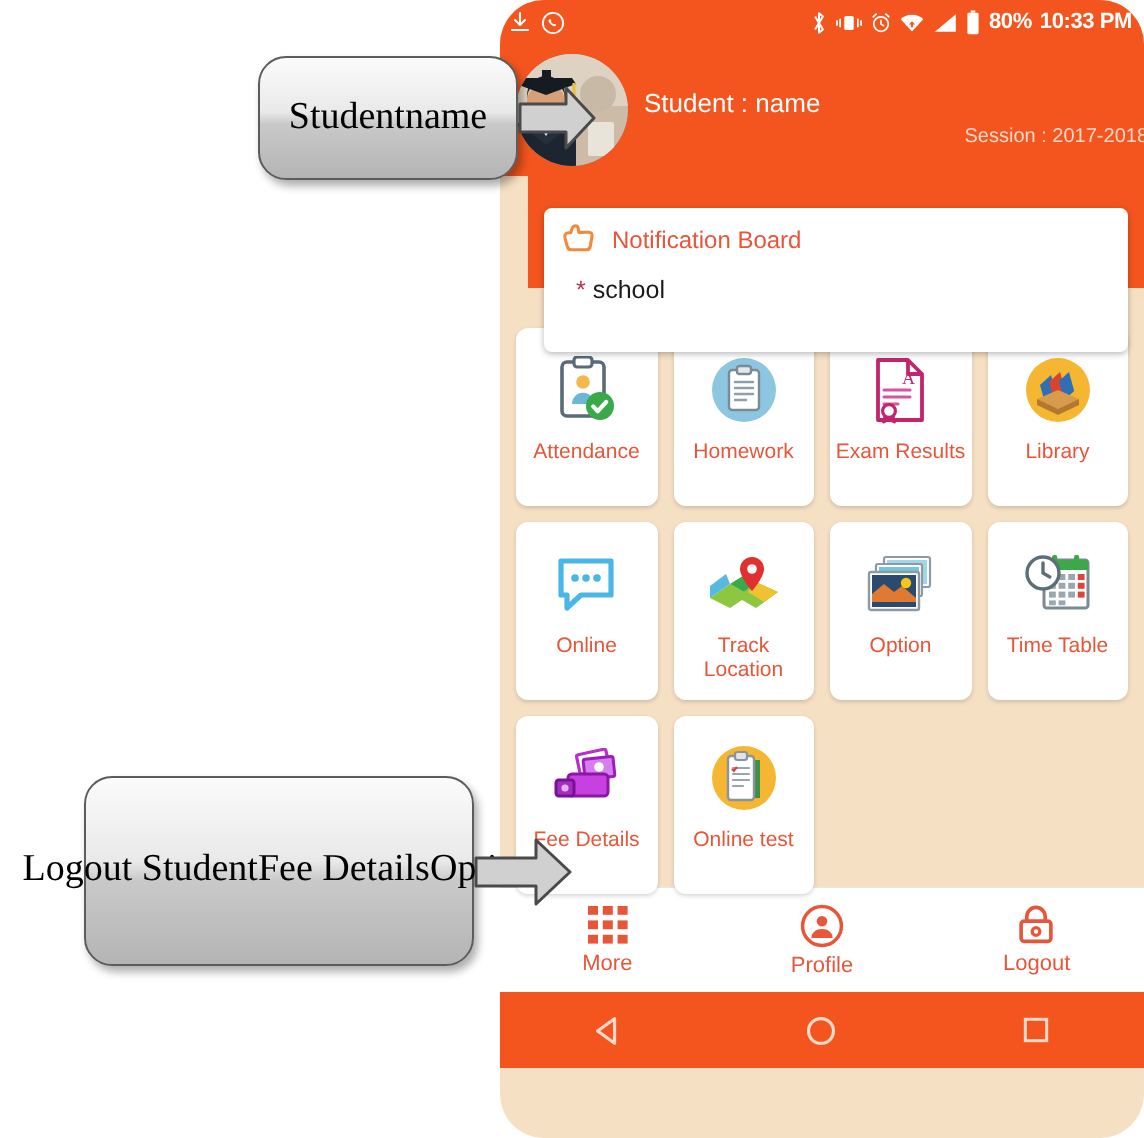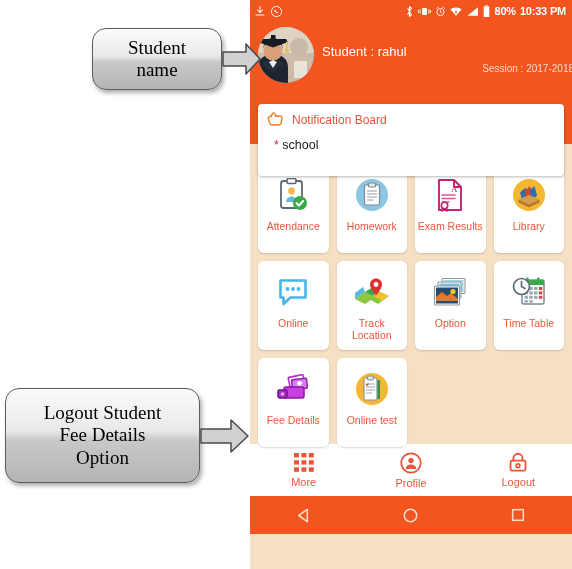--- a/index.html
+++ b/index.html
@@ -17,20 +17,21 @@
 
   
   #phone {
     position: absolute;
     left: 250px;
     top: 0;
     width: 322px;
     height: 569px;
     background: #f5e0c4;
     overflow: hidden;
+    border-radius: 22px;
   }
 
   
   #statusbar {
     height: 22px;
     background: #f4551e;
     display: flex;
     align-items: center;
     padding: 0 6px 0 4px;
     box-sizing: border-box;
@@ -90,20 +91,21 @@
     color: #ffd9c9;
     white-space: nowrap;
   }
 
   
   #notif-wrap {
     background: #f4551e;
     padding: 16px 8px;
     height: 56px;
     box-sizing: border-box;
+    margin-left: 14px;
   }
   #notif-card {
     background: #ffffff;
     border-radius: 4px;
     height: 72px;
     box-shadow: 0 1px 3px rgba(0,0,0,0.28);
     padding: 7px 10px 0 8px;
     box-sizing: border-box;
     position: relative;
   }
@@ -210,26 +212,27 @@
     position: absolute;
     display: flex;
     align-items: center;
   }
   .callout-box {
     background: linear-gradient(to bottom, #fbfbfb 0%, #e9e9e9 45%, #c9c9c9 55%, #b4b4b4 100%);
     border: 1.5px solid #5c5c5c;
     border-radius: 14px;
     box-shadow: 2px 3px 4px rgba(0,0,0,0.32);
     display: flex;
-    flex-direction: column;
+    flex-direction: row;
     align-items: center;
     justify-content: center;
     font-family: "Liberation Serif", serif;
     color: #000000;
     box-sizing: border-box;
+    margin-left: 37px;
   }
   .callout-box .cline {
     white-space: nowrap;
     line-height: 1.18;
   }
   .arrow-svg { display: block; }
 
   #callout-student {
     left: 92px;
     top: 28px;
@@ -305,21 +308,21 @@
         <path d="M5.5 22.5a9.5 9.5 0 0 1 19 0v-2a9.5 9.5 0 0 0-19 0z" fill="#2a2118"></path>
         <path d="M9 33.5l6 7 6-7 5 3-11 9-11-9z" fill="#23303c"></path>
         <path d="M15 33l-4 2 4 6 4-6z" fill="#f0f0f0"></path>
         <path d="M2 12h26l2 3-15 5.5L0 15z" fill="#151b22"></path>
         <rect x="13" y="8" width="4.5" height="6" fill="#151b22"></rect>
         <path d="M29 14.5v8" stroke="#e8c23a" stroke-width="1.6"></path>
         <circle cx="29" cy="23.5" r="2" fill="#e8c23a"></circle>
         <rect x="36" y="34" width="13" height="17" rx="1" fill="#e9e4da"></rect>
       </svg>
     </div>
-    <div id="student-name">Student : rahul</div>
+    <div id="student-name">Student : name</div>
     <div id="session-label">Session : 2017-2018</div>
   </div>
 
   <div id="notif-wrap">
     <div id="notif-card">
       <div id="notif-head">
         <svg width="18" height="17" viewBox="0 0 22 20">
           <path d="M7.5 3.2c1-1.7 3.3-1.6 3.6.3l.3 2.4h6.3c1.3 0 2.1 1 1.9 2.2l-1.1 6.4c-.2 1.3-1.2 2.1-2.5 2.1H7.2c-1.4 0-2.5-1-2.8-2.3L3 9.3C2.6 7.6 3.6 6.2 5.2 6.2h1.4z" fill="none" stroke="#f08a3c" stroke-width="1.9" stroke-linejoin="round"></path>
           <path d="M11.4 6.2h3.4" stroke="#f08a3c" stroke-width="1.6"></path>
         </svg>

